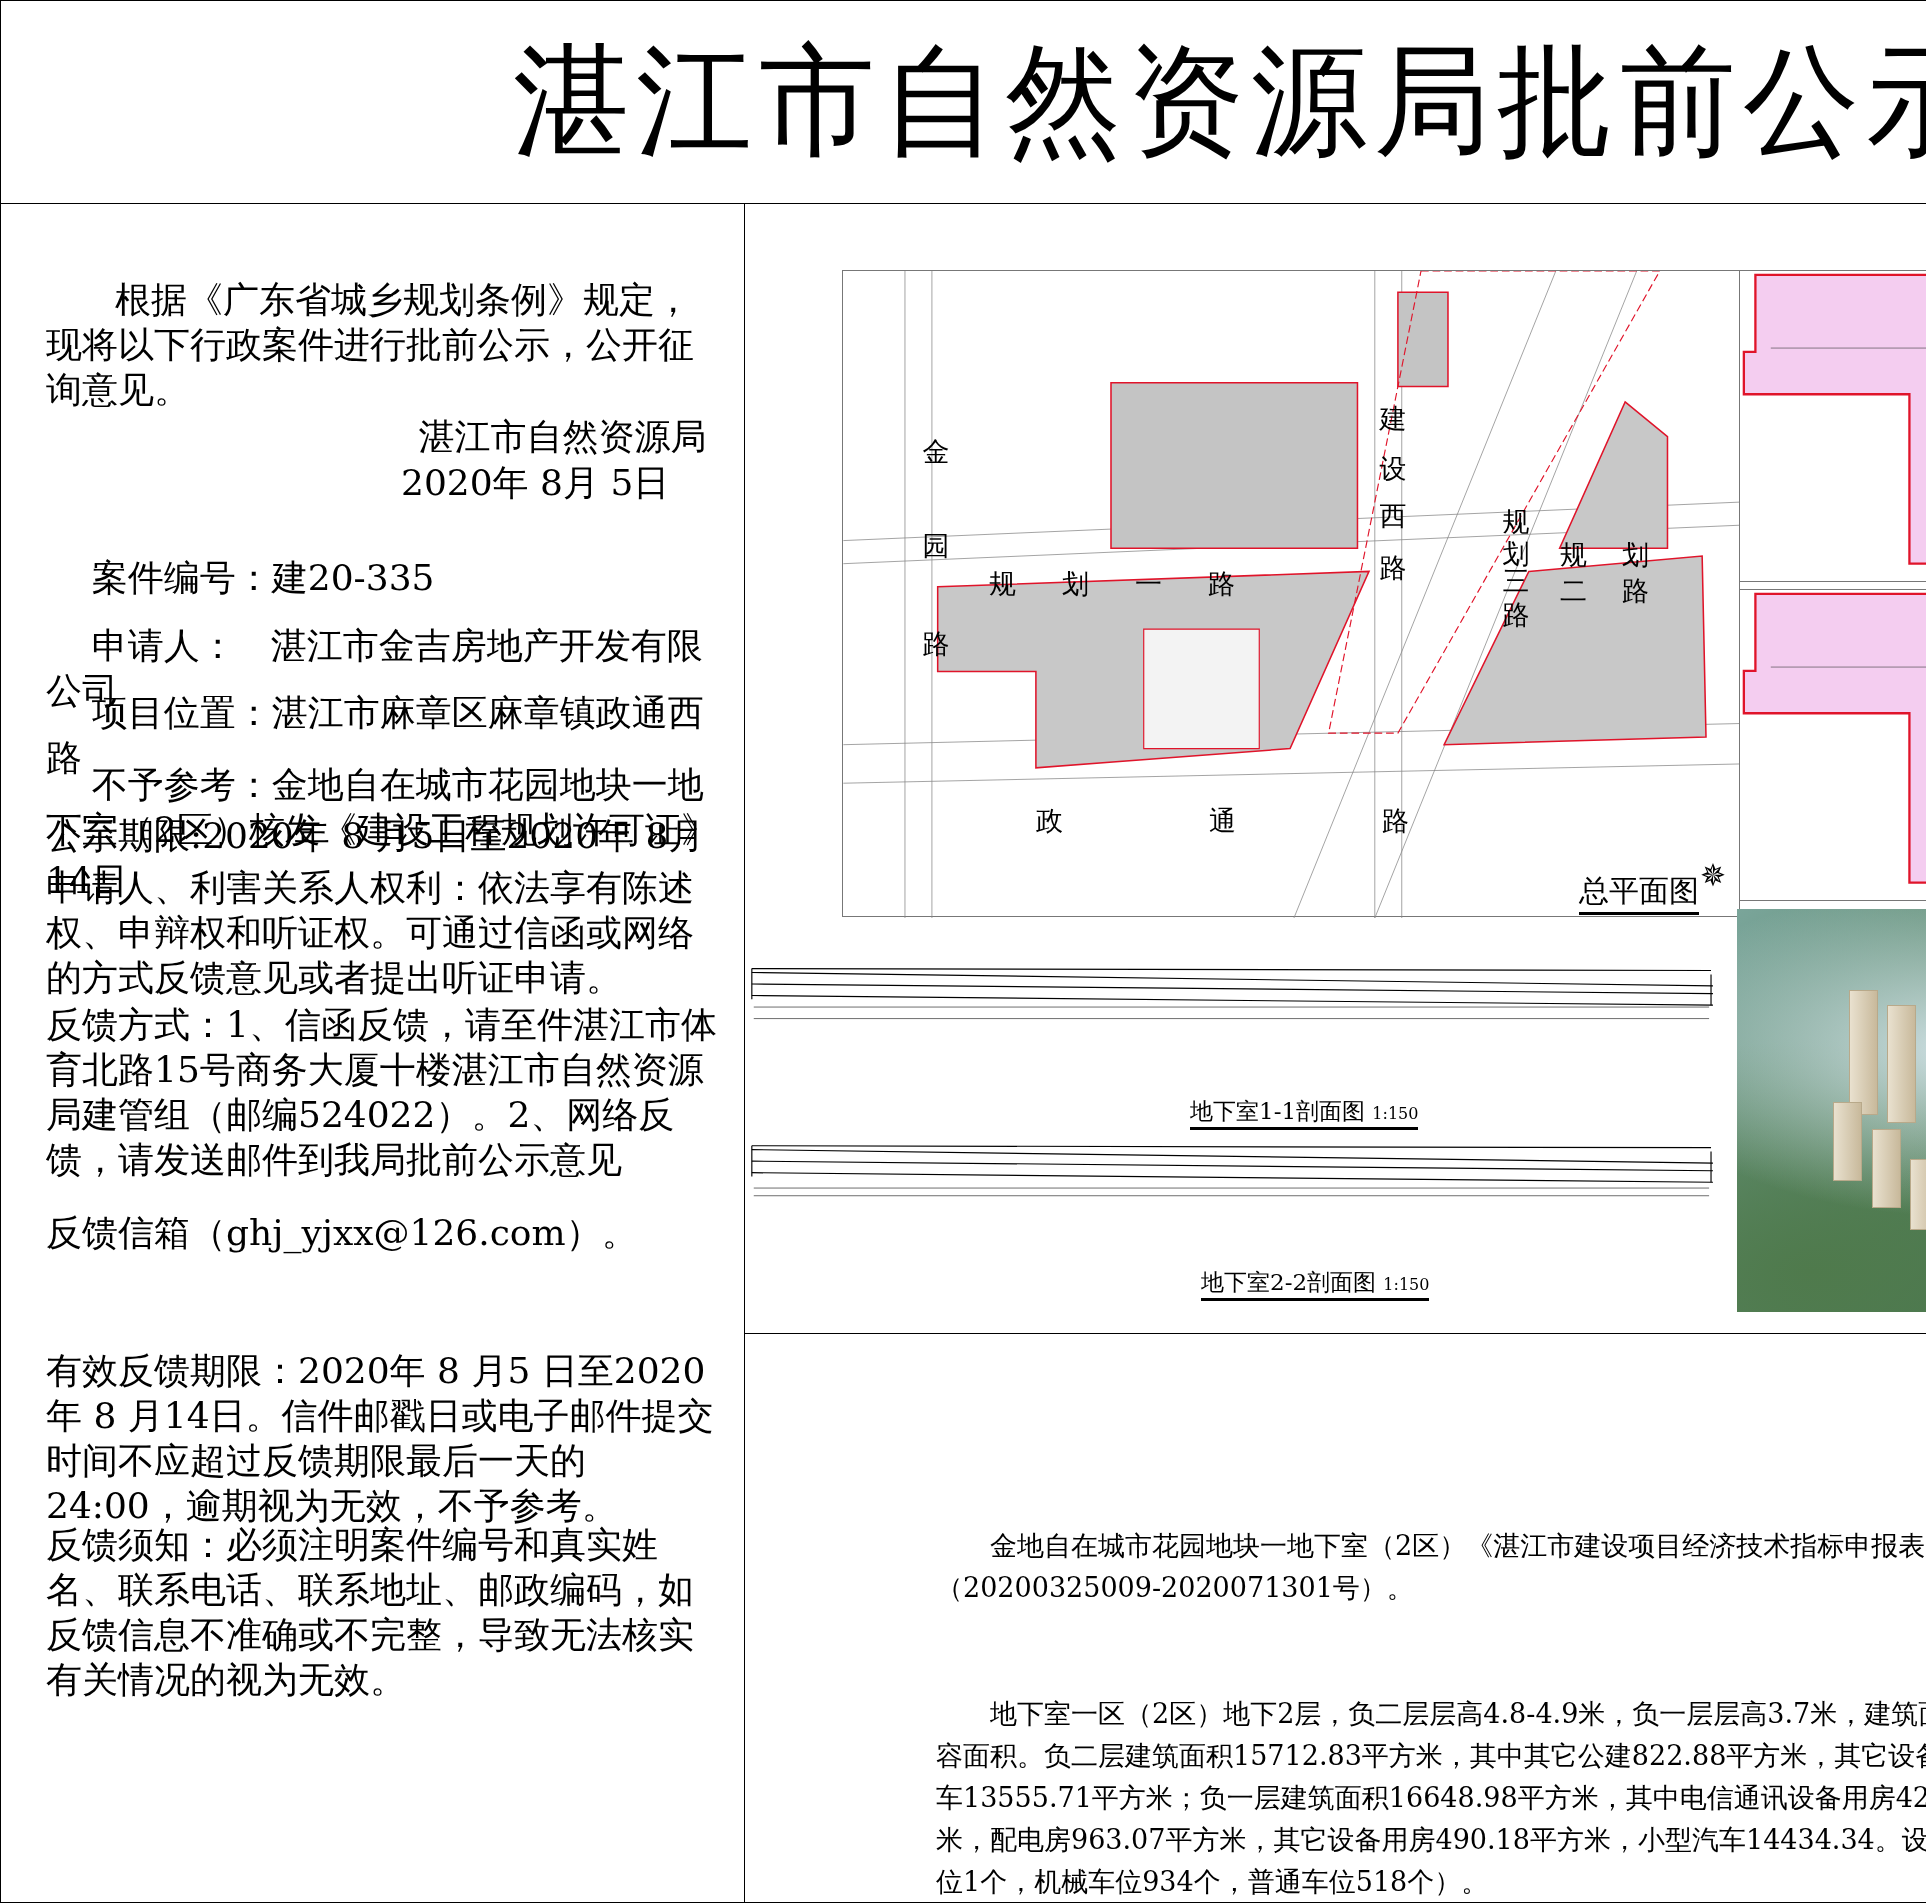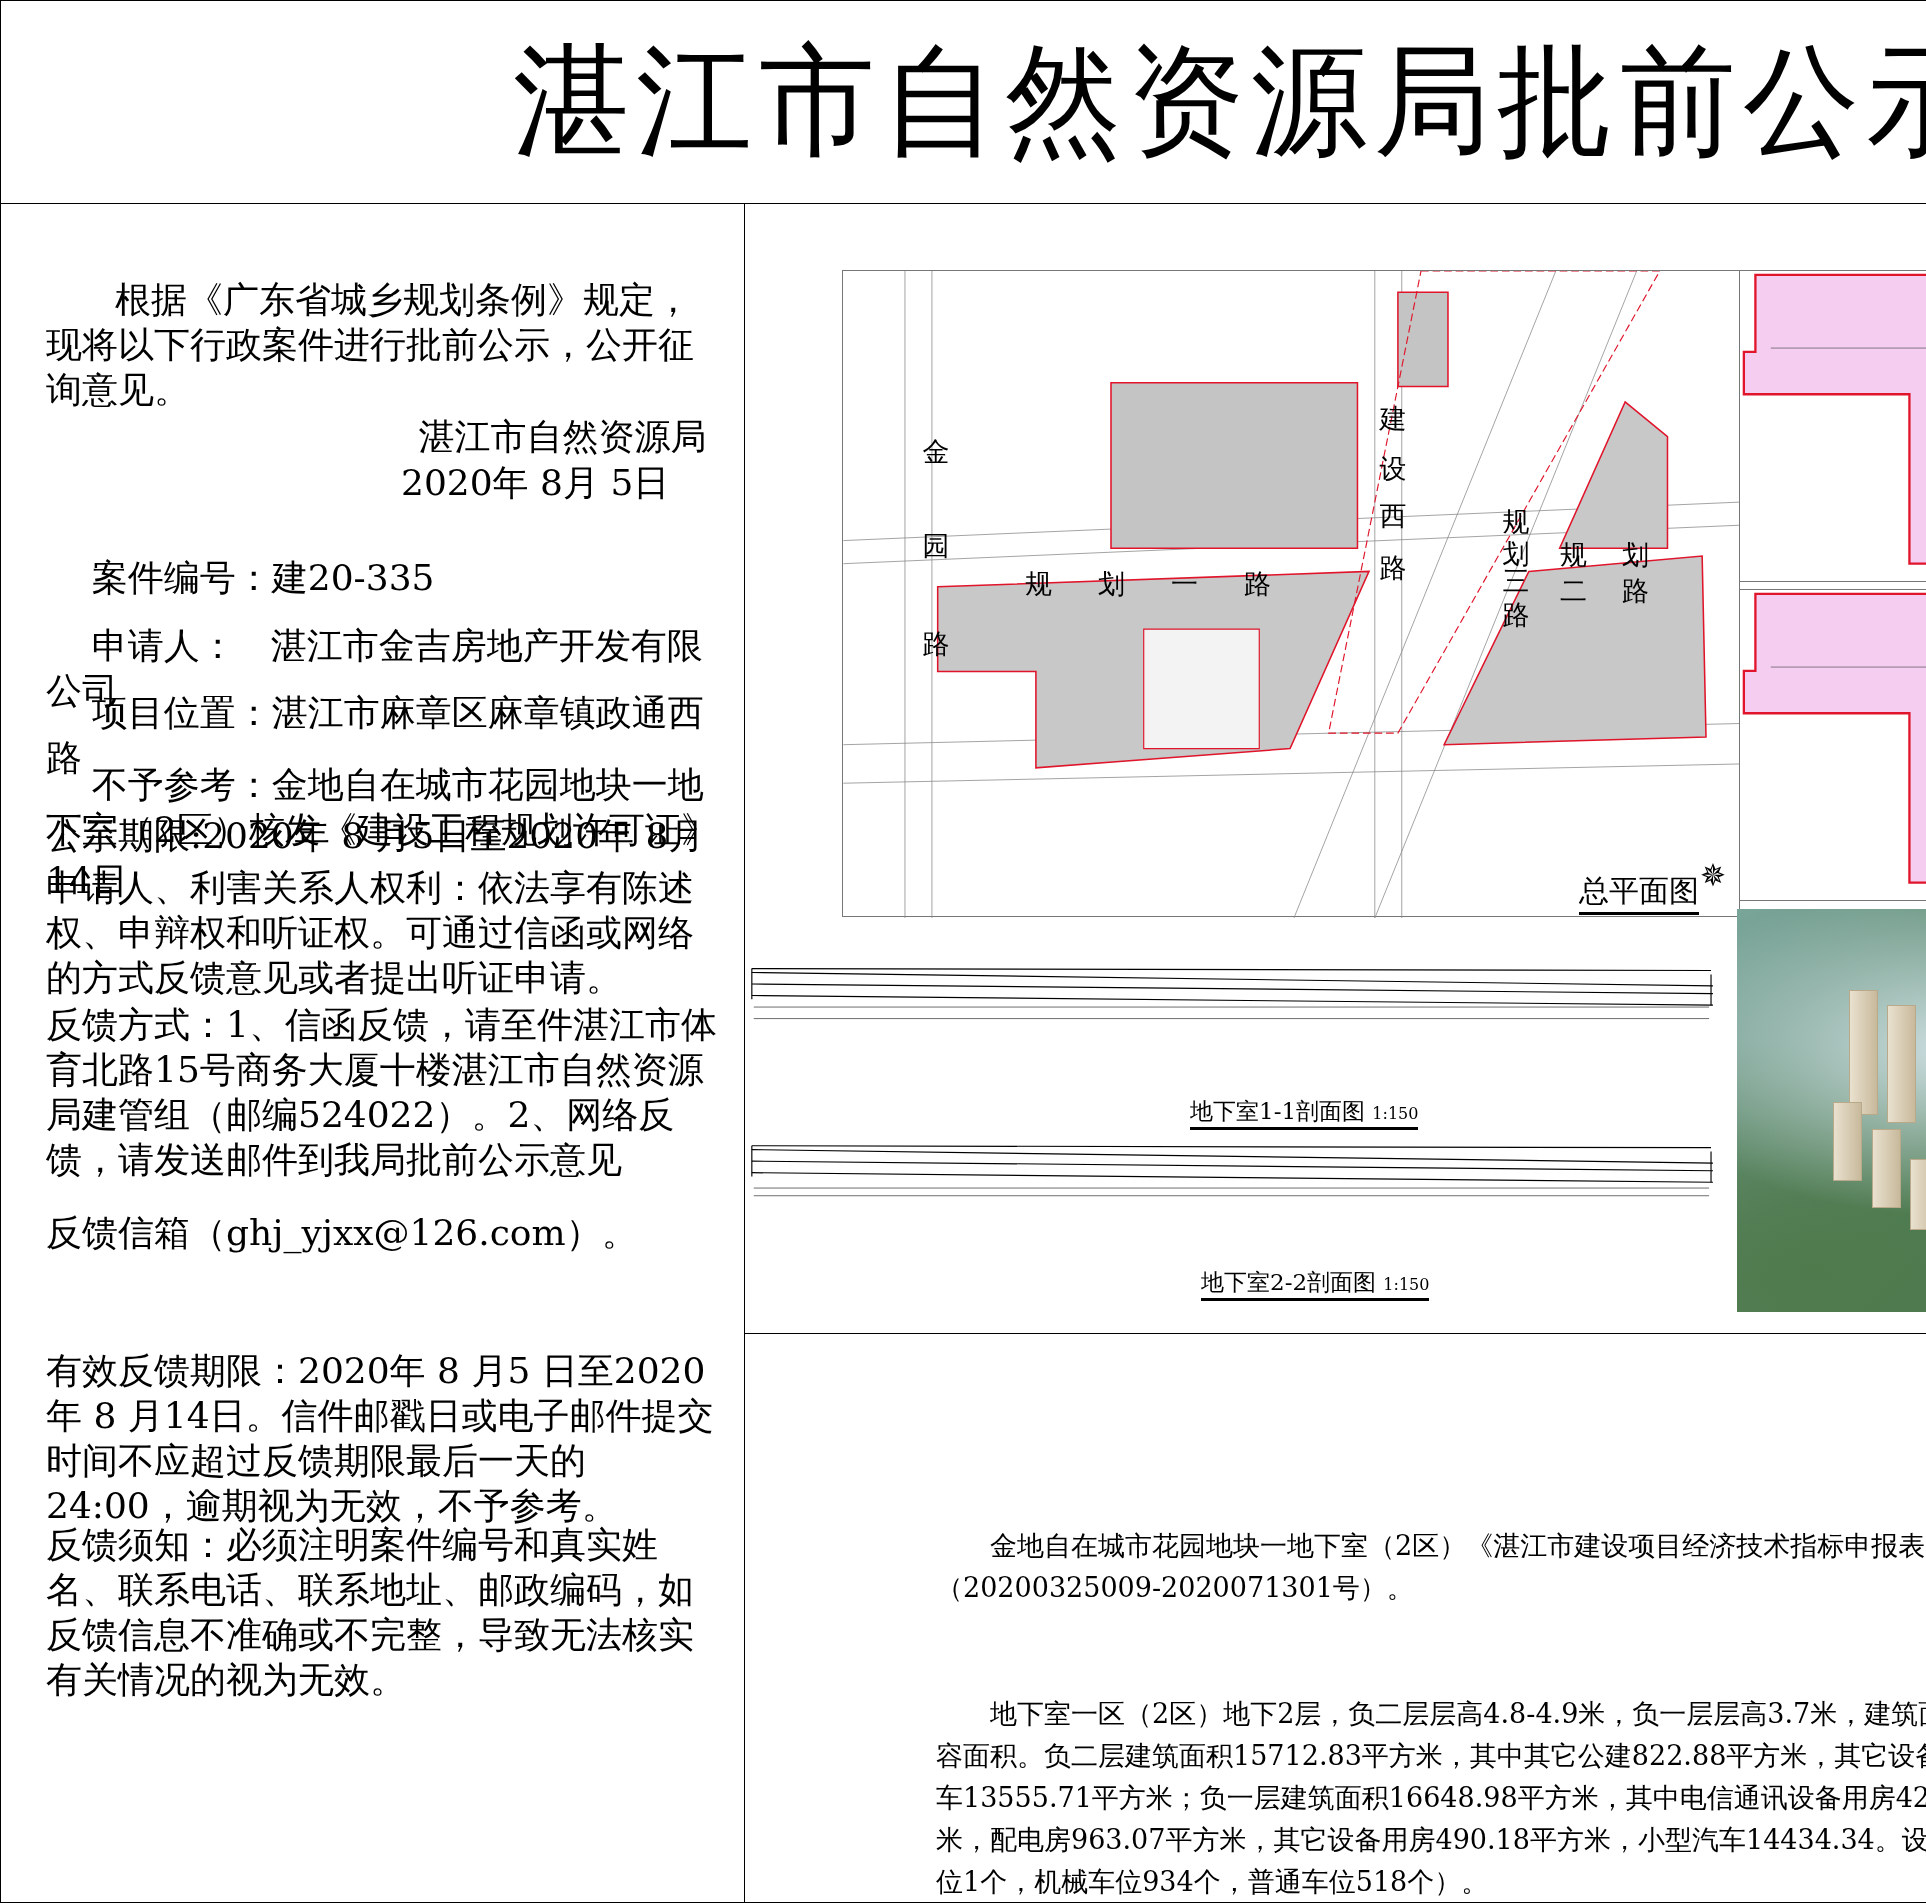--- a/index.html
+++ b/index.html
@@ -91,24 +91,25 @@
     </g>
     <polygon points="695,290 1335,290 1335,720 695,720" fill="#c4c4c4" stroke="#e0142a" stroke-width="4"></polygon>
     <polygon points="1440,55 1570,55 1570,300 1440,300" fill="#c4c4c4" stroke="#e0142a" stroke-width="4"></polygon>
     <polygon points="245,820 1365,780 1160,1240 500,1290 500,1040 245,1040" fill="#c8c8c8" stroke="#e0142a" stroke-width="4"></polygon>
     <polygon points="780,930 1080,930 1080,1240 780,1240" fill="#f3f3f3" stroke="#e0142a" stroke-width="3"></polygon>
     <polygon points="1780,780 2230,740 2240,1210 1560,1230" fill="#c8c8c8" stroke="#e0142a" stroke-width="4"></polygon>
     <polygon points="2030,340 2140,430 2140,720 1860,720" fill="#c8c8c8" stroke="#e0142a" stroke-width="4"></polygon>
     <polygon points="1500,0 2120,0 1440,1200 1260,1200" fill="none" stroke="#e0142a" stroke-width="3" stroke-dasharray="20 10"></polygon>
   </svg>
   <div class="label-cad" style="left:75px;top:146px;writing-mode:vertical-rl;letter-spacing:96px;">金园路</div>
-  <div class="label-cad" style="left:146px;top:295px;letter-spacing:46px;margin-left:36px;">规划一路</div>
+  <div class="label-cad" style="left:146px;top:295px;letter-spacing:46px;">规划一路</div>
   <div class="label-cad" style="left:532px;top:112px;writing-mode:vertical-rl;letter-spacing:50px;">建设西路</div>
   <div class="label-cad" style="left:655px;top:216px;writing-mode:vertical-rl;letter-spacing:31px;">规划三路</div>
   <div class="label-cad" style="left:717px;top:266px;letter-spacing:35px;">规划二路</div>
+  <div class="label-cad" style="left:193px;top:532px;letter-spacing:146px;">政通路</div>
   <div class="caption" style="left:736px;top:600px;font-size:30px;border-bottom:3.9px solid #000;">总平面图</div>
   <div style="position:absolute;left:857px;top:586px;font-size:31px;">✵</div>
 </div>
 
 <div class="panel plan-bg" style="left:1739px;top:270px;width:747px;height:312px;">
   <svg class="cad-lines" width="747" height="312" viewBox="0 0 1940 810">
     <path class="pink-zone" d="M40 10 L1870 10 Q1940 20 1915 100 L1640 760 L440 760 L440 320 L10 320 L10 210 L40 210 Z"></path>
     <rect x="540" y="260" width="810" height="460" fill="#fff" stroke="#e0142a" stroke-width="5"></rect>
     <g stroke="#333" stroke-width="1.5">
       <line x1="80" y1="200" x2="1850" y2="200"></line>

